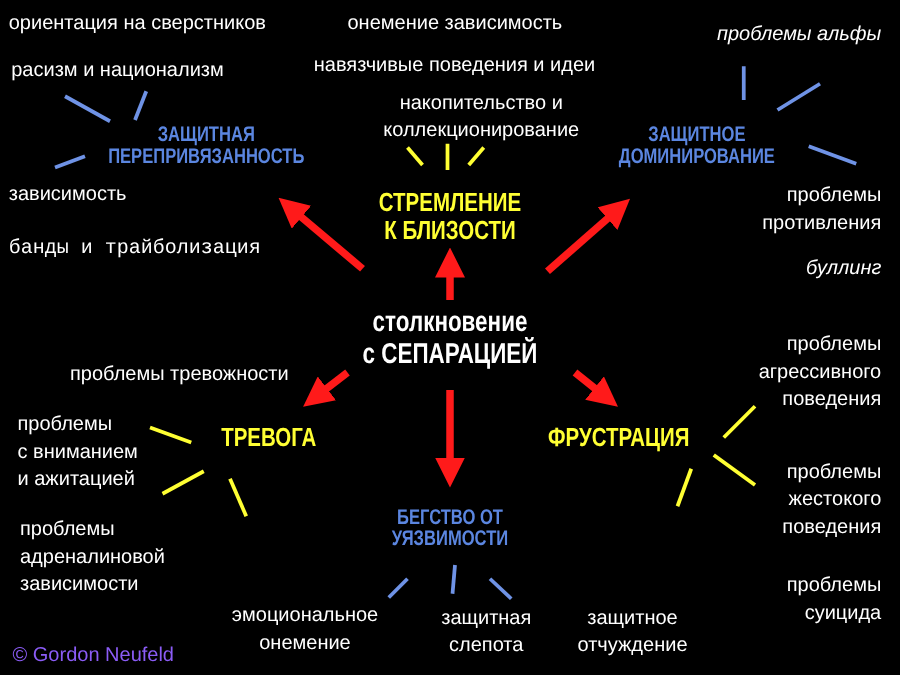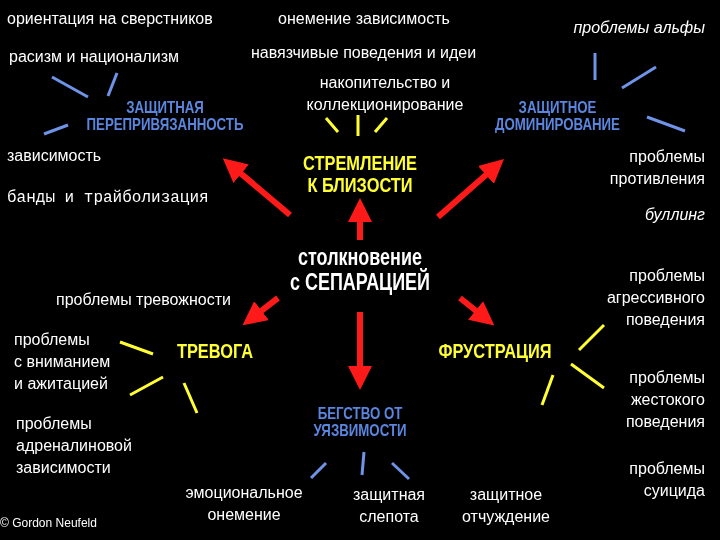--- a/index.html
+++ b/index.html
@@ -9,21 +9,21 @@
     }
     .lbl { position: absolute; font-size: 16px; line-height: 22px; color: #fff; white-space: pre; }
     .lbl.r { text-align: right; }
     .lbl.c { text-align: center; }
     .node { position: absolute; font-weight: bold; white-space: pre; text-align: center;
       font-family: "Liberation Sans", sans-serif; transform: scaleX(0.78); transform-origin: center top; letter-spacing: 0px; }
     .node.yellow { color: #ffff33; font-size: 21px; line-height: 22px; }
     .node.blue { color: #5b86e0; font-size: 17px; line-height: 17px; }
     .node.white { color: #ffffff; font-size: 23px; line-height: 25px; }
     svg.lines { position: absolute; left: 0; top: 0; }
-    .credit { position: absolute; left: 0; top: 516px; font-size: 12px; color: #ffffff; }
+    .credit { position: absolute; left: 10px; top: 516px; font-size: 16px; color: #8b5cf6; }
   </style>
 </head>
 <body>
 
 <svg class="lines" width="720" height="540">
   <defs>
     <marker id="ah" markerWidth="4" markerHeight="4" refX="2" refY="2" orient="auto">
       <path d="M0,0 L4,2 L0,4 z" fill="#ff1a1a"></path>
     </marker>
   </defs>

